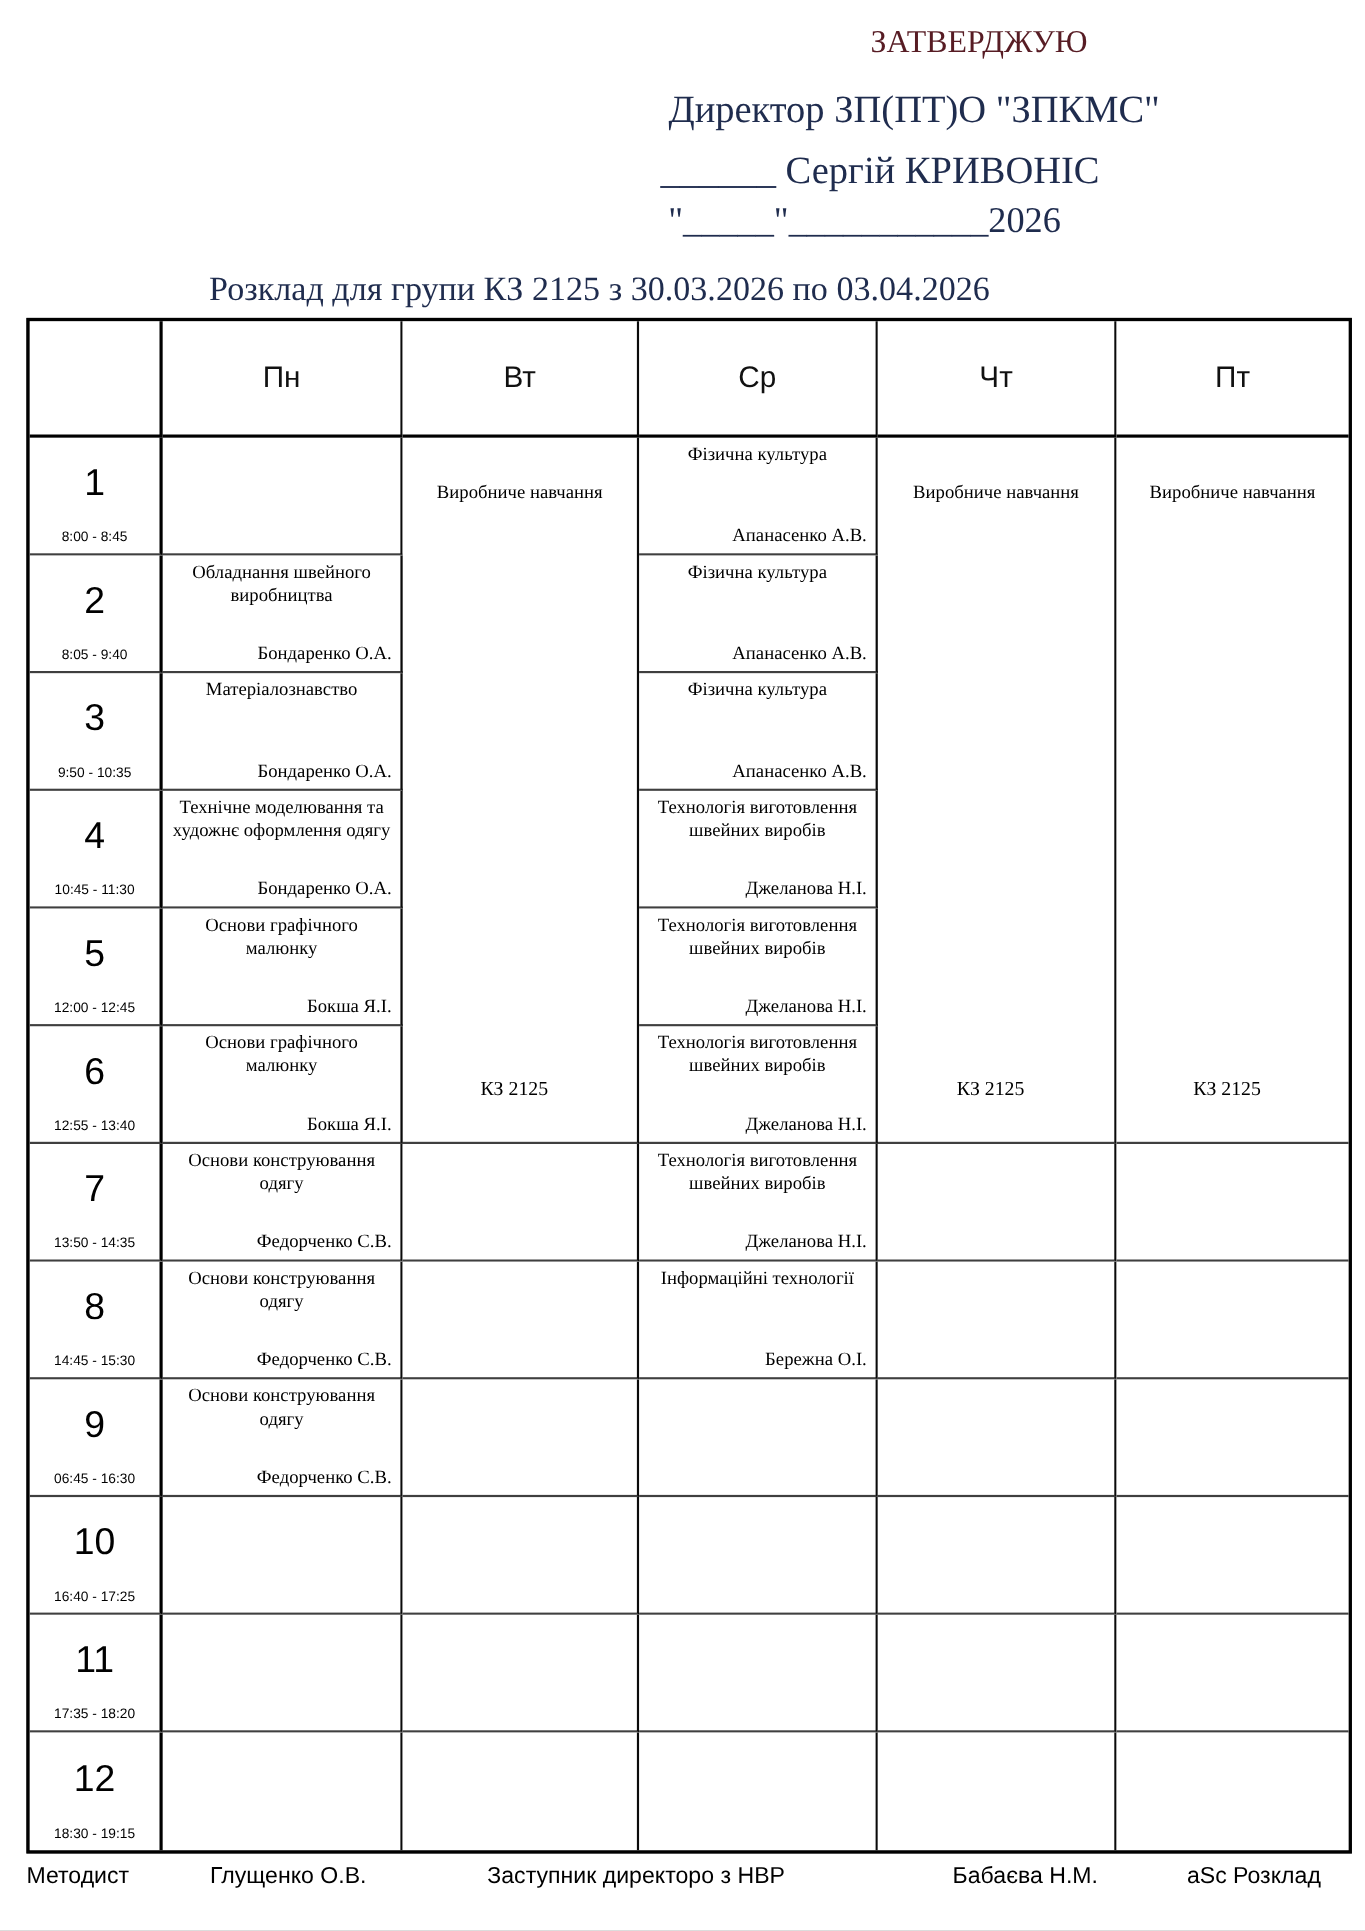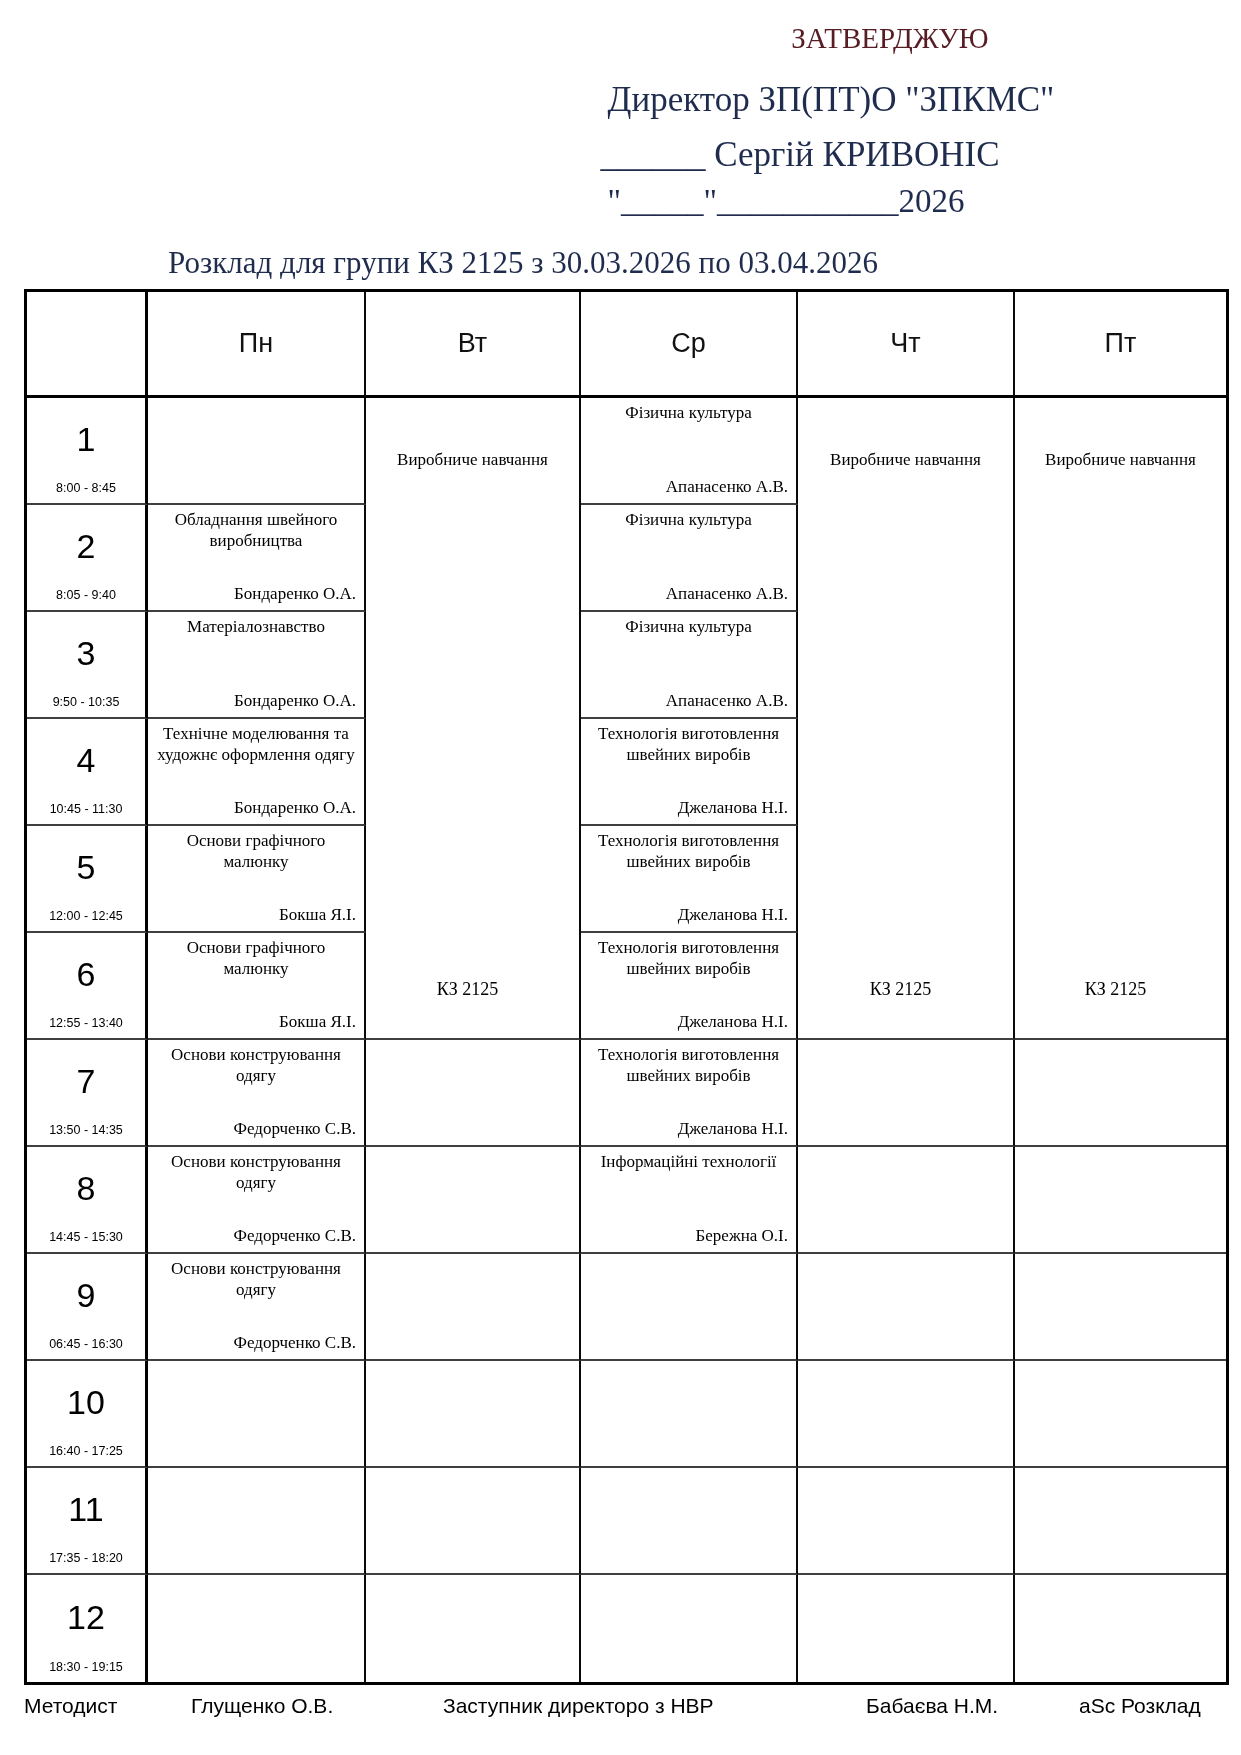--- a/index.html
+++ b/index.html
@@ -3,21 +3,21 @@
 <meta charset="utf-8">
 <style>
   html,body{margin:0;padding:0;background:#fff;}
   .sheet{position:relative;width:1241px;height:1755px;background:#fff;overflow:hidden;
          font-family:"Liberation Serif",serif;color:#000;}
   .abs-line{position:absolute;transform:translateX(-50%);white-space:nowrap;}
   .approve-label{top:22px;left:890px;font-size:29px;color:#571c24;}
   .director-line{top:80px;left:831px;font-size:35px;color:#1f2c4e;}
   .signature-line{top:135px;left:800px;font-size:35px;color:#1f2c4e;}
   .date-line{top:183px;left:786px;font-size:33px;color:#1f2c4e;}
-  .schedule-title{top:245px;left:523px;font-size:31px;color:#1f2c4e;}
+  .schedule-title{top:245px;left:545px;font-size:31px;color:#1f2c4e;}
 
   .timetable{position:absolute;left:24px;top:289px;width:1205px;height:1396px;
     box-sizing:border-box;border:3px solid #000;background:#404040;display:grid;
     grid-template-columns:121px 218px 215px 217px 217px 211px;
     grid-template-rows:106px repeat(12,107px);}
   .cell{box-sizing:border-box;border-right:2px solid #0a0a0a;border-bottom:2px solid #3f3f3f;
         overflow:hidden;background:#fff;}
   .cell.head{border-bottom:3px solid #000;display:flex;align-items:center;justify-content:center;
         font:400 27px "Liberation Sans",sans-serif;color:#111;}
   .cell.numcol{border-right:3px solid #000;}
@@ -26,21 +26,21 @@
 
   .numcell{display:flex;flex-direction:column;align-items:center;}
   .pnum{flex:1;display:flex;align-items:center;font:400 34px "Liberation Sans",sans-serif;}
   .ptime{font:400 12.5px "Liberation Sans",sans-serif;padding-bottom:8px;}
 
   .lesson{display:flex;flex-direction:column;justify-content:space-between;padding:5px 8px 6px;}
   .subject{text-align:center;font:400 17px/1.22 "Liberation Serif",serif;}
   .teacher{text-align:right;font:400 17px "Liberation Serif",serif;padding-top:2px;}
 
   .mergedcell{display:flex;flex-direction:column;justify-content:space-between;grid-row:span 6;}
-  .merged-subject{padding-top:52px;text-align:center;font:400 17px/1.2 "Liberation Serif",serif;}
+  .merged-subject{padding-top:40px;text-align:center;font:400 17px/1.2 "Liberation Serif",serif;}
   .merged-group{text-align:center;padding:0 10px 38px 0;font:400 18px "Liberation Serif",serif;}
 
   .footer-item{position:absolute;top:1694px;white-space:nowrap;
         font:400 21px "Liberation Sans",sans-serif;color:#000;text-align:center;}
 </style>
 </head>
 <body>
 
 <div class="sheet">
 

